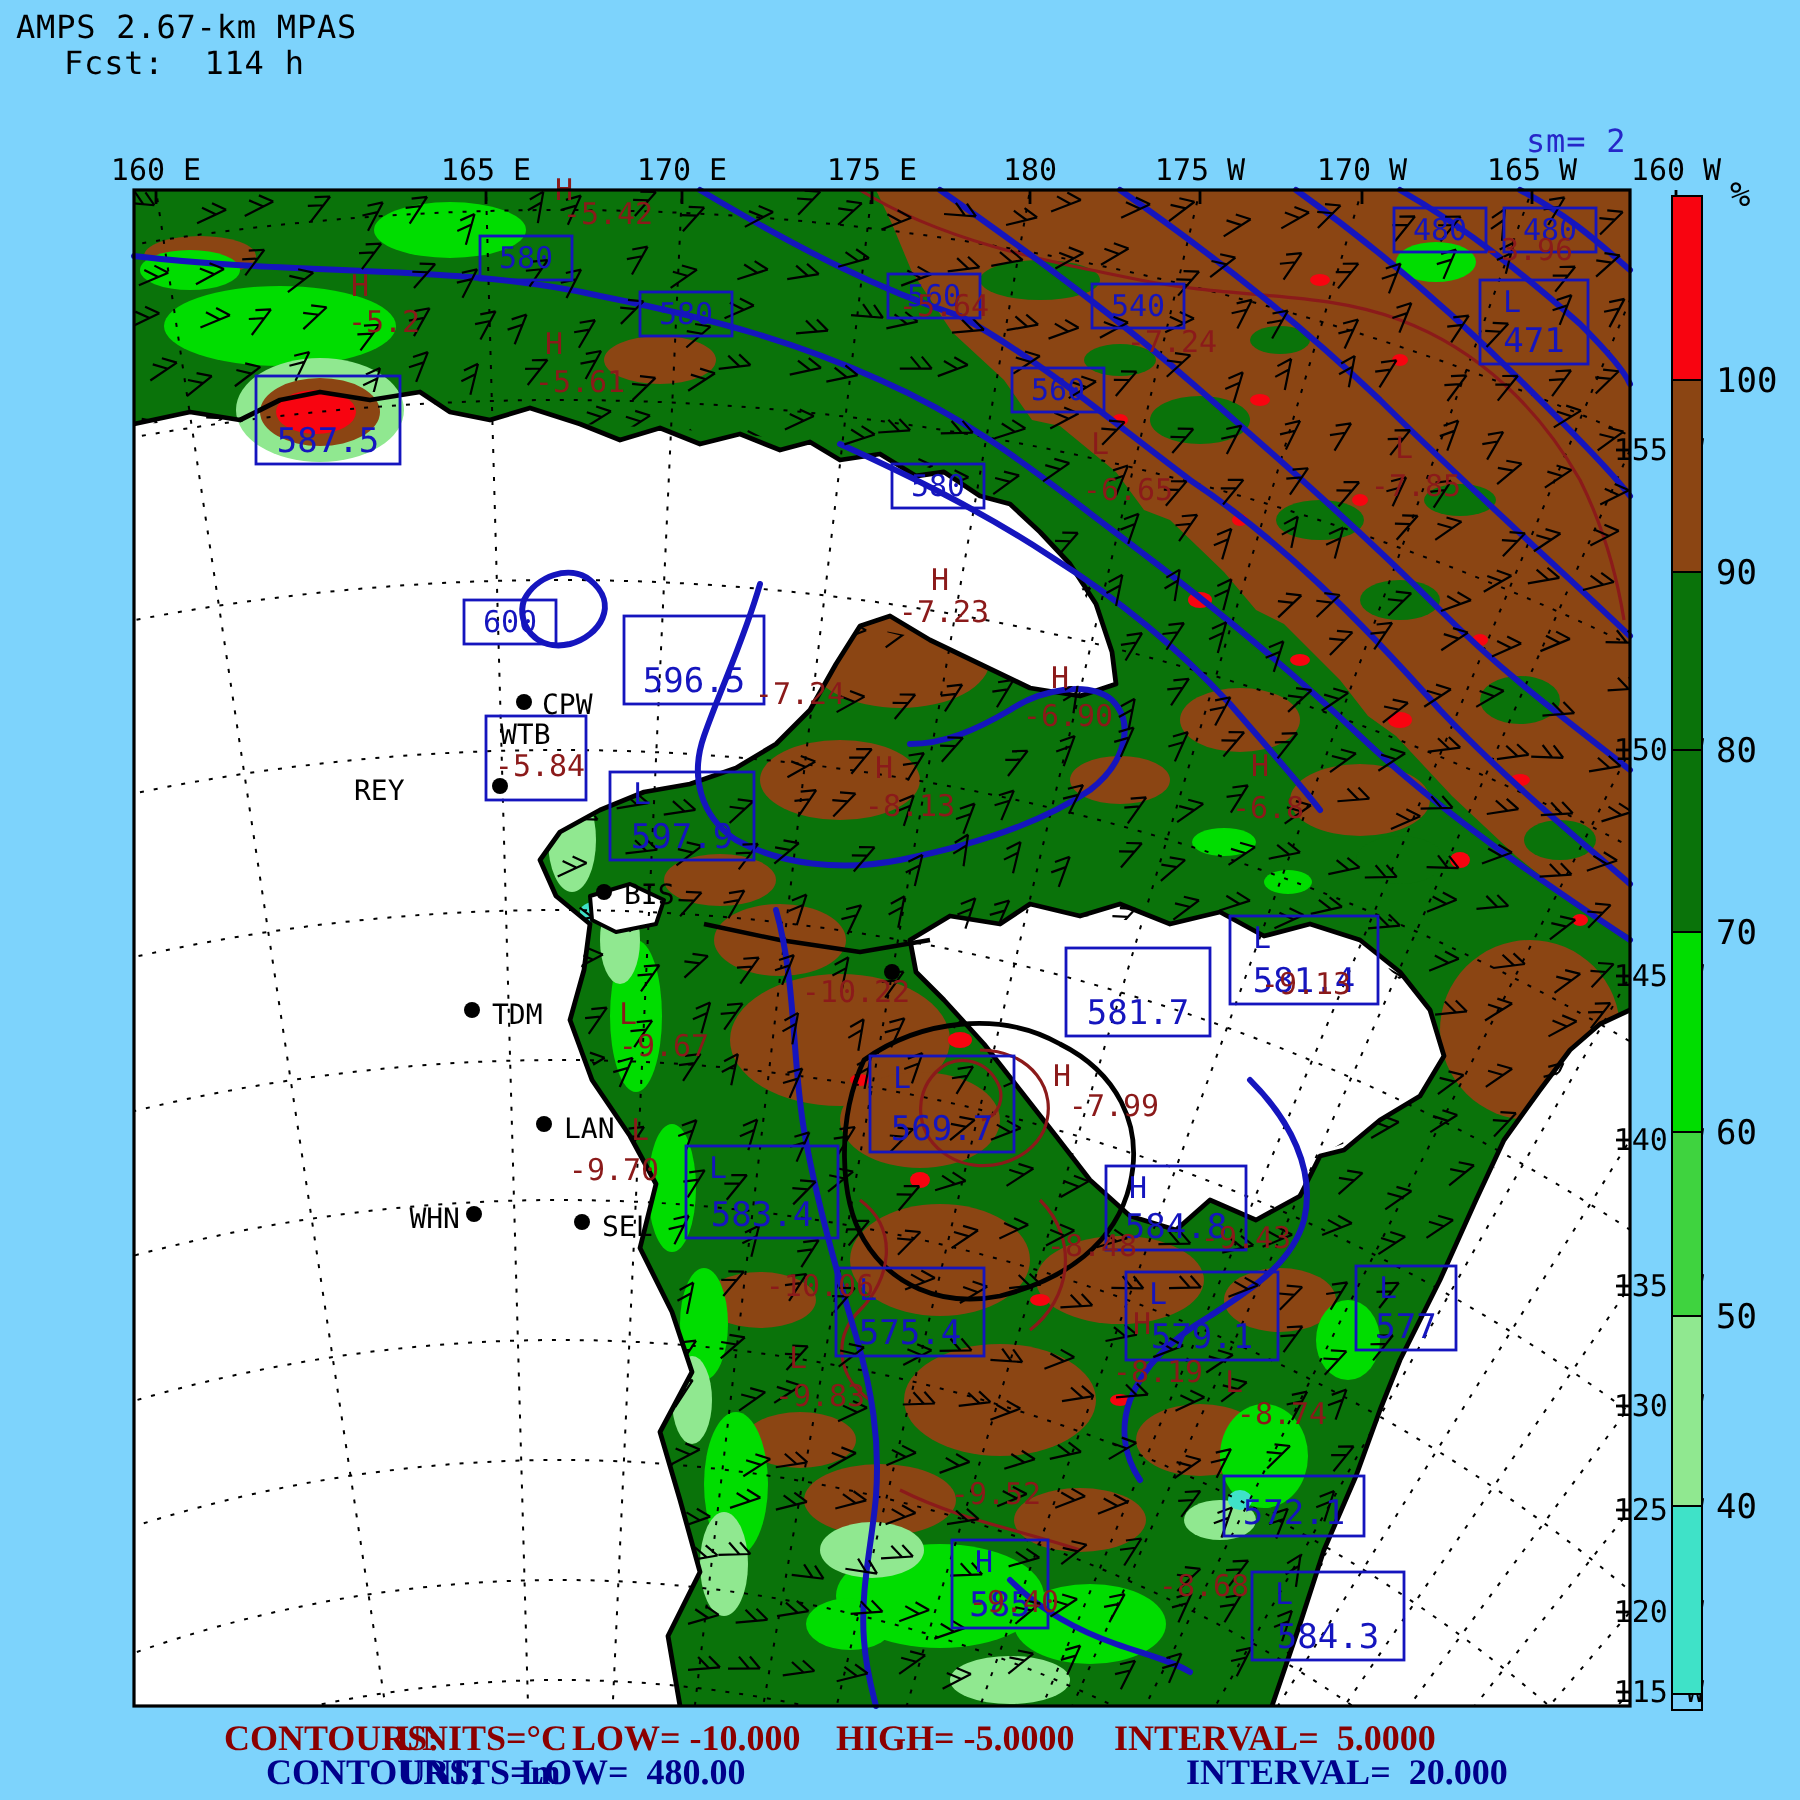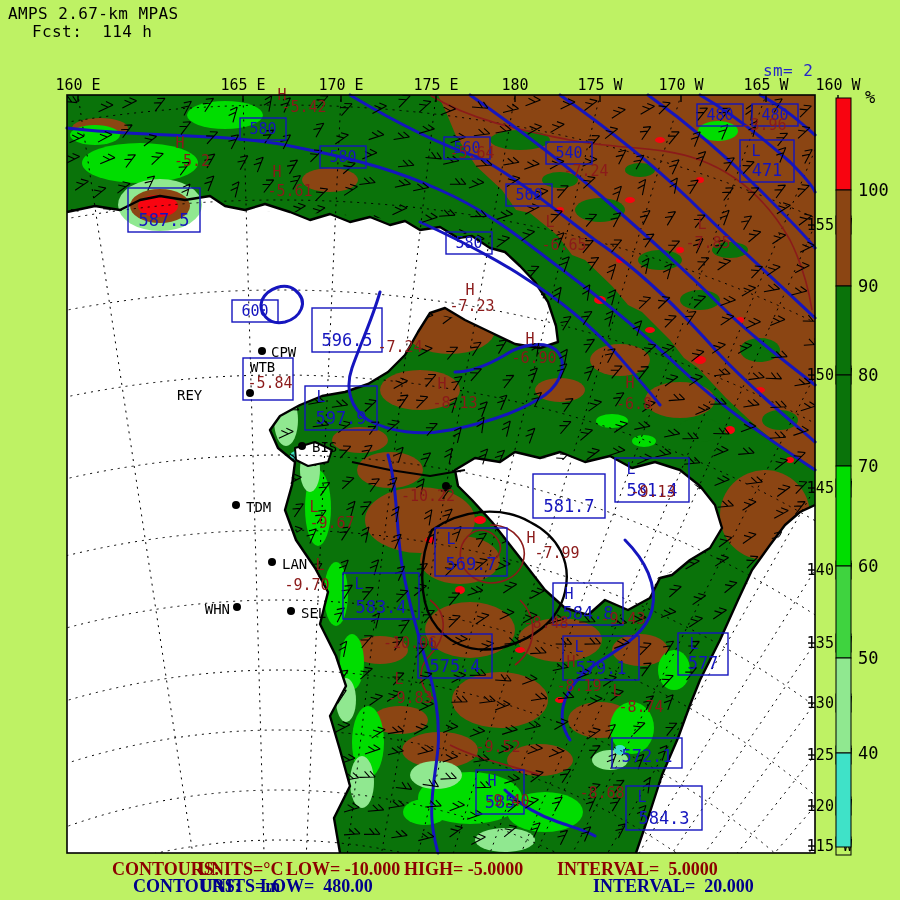--- a/index.html
+++ b/index.html
@@ -1,16 +1,16 @@
 <!DOCTYPE html>
 <html><head>
 <meta charset="utf-8">
 <style>
   html,body{margin:0;padding:0;background:#fff;}
-  #page{position:relative;width:900px;height:900px;background:#bef264;overflow:hidden;
+  #page{position:relative;width:900px;height:900px;background:#7dd3fc;overflow:hidden;
         font-family:"DejaVu Sans Mono",monospace;}
   .hrow{position:absolute;white-space:pre;font-size:16px;letter-spacing:.4px;color:#000;}
   .blue{color:#2626C8;}
   .dred{color:#9B2A2A;}
   .frow span{position:absolute;white-space:pre;}
   .foot{position:absolute;width:900px;height:16px;font-family:"Liberation Serif",serif;
         font-weight:bold;font-size:18px;}
   .foot span{position:absolute;white-space:pre;}
   svg text{font-family:"DejaVu Sans Mono",monospace;}
 </style>
@@ -1277,21 +1277,21 @@
         <text x="858" y="572" font-size="17px" fill="#000">60</text>
         <text x="858" y="664" font-size="17px" fill="#000">50</text>
         <text x="858" y="759" font-size="17px" fill="#000">40</text>
       </g>
   </svg>
 
   <div class="foot" id="foot0" style="top: 859px; color: rgb(139, 0, 0);">
       <span style="left: 112px;">CONTOURS:</span>
       <span style="left: 198px;">UNITS=°C</span>
       <span style="left: 286px;">LOW= -10.000</span>
-      <span style="left: 404px; text-align: right;">HIGH= -5.0000</span>
+      <span style="left: 418px; text-align: right;">HIGH= -5.0000</span>
       <span style="left: 557px;">INTERVAL=  5.0000</span>
     </div>
   <div class="foot" id="foot1" style="top: 876px; color: rgb(0, 0, 139);">
       <span style="left: 133px;">CONTOURS:</span>
       <span style="left: 200px;">UNITS=m</span>
       <span style="left: 260px;">LOW=  480.00</span>
       <span style="left: 420px; margin-top: 27px;">HIGH=  600.00</span>
       <span style="left: 547px; margin-left: 46px;">INTERVAL=  20.000</span>
     </div>
 </div>

